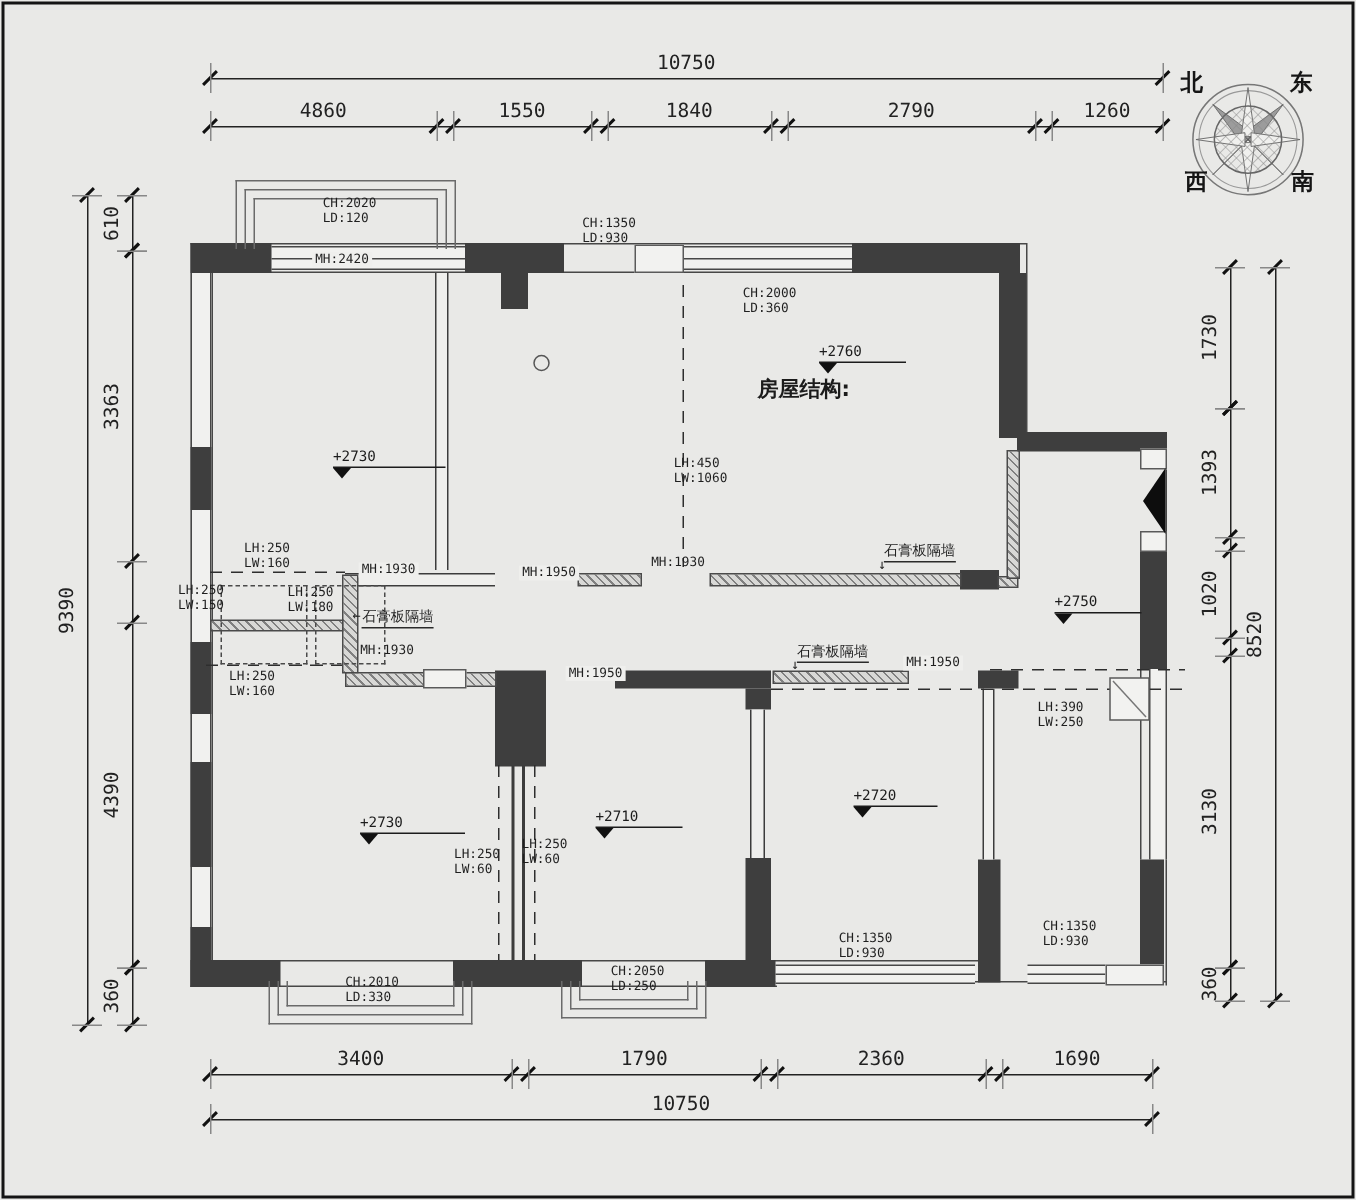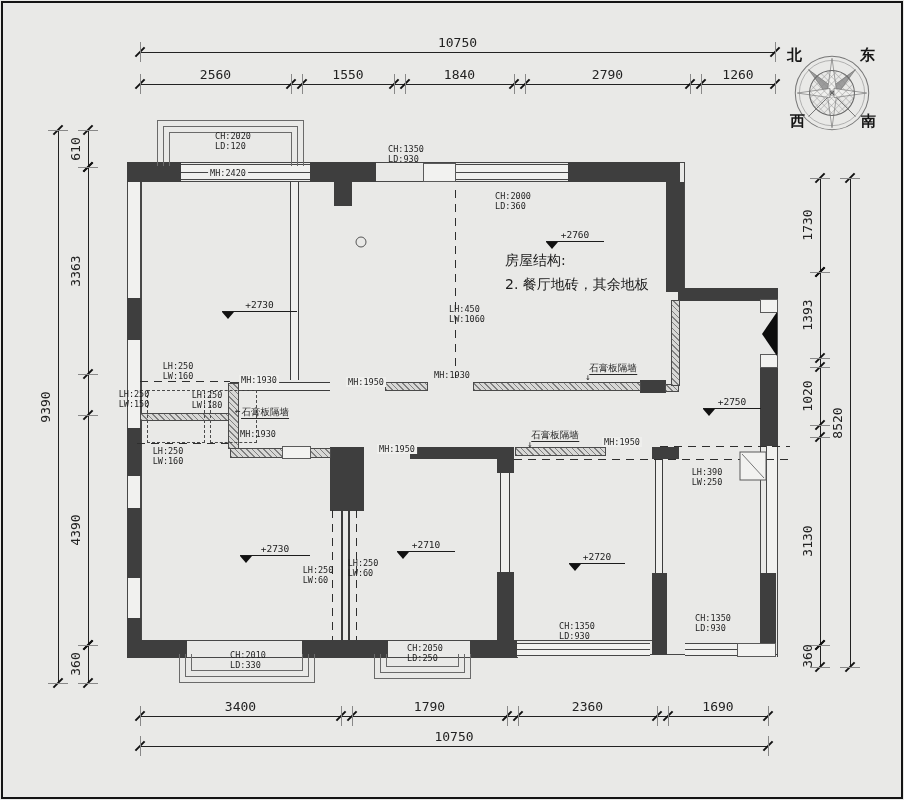--- a/index.html
+++ b/index.html
@@ -28,30 +28,30 @@
   .soldbl{position:absolute;box-sizing:border-box;border-left:2px solid #3c3c3c;border-right:2px solid #3c3c3c;}
   .bay{position:absolute;box-sizing:border-box;border:1px solid #6a6a6a;}
   .lbl{position:absolute;transform:translateX(-50%);font:8.5px/1.18 "DejaVu Sans Mono",monospace;
        color:#1f1f1f;white-space:nowrap;text-align:left;}
   .lbl.box{background:#efefed;padding:0 2px;}
   .lbl .ul{font-family:"DejaVu Sans",sans-serif;font-size:9.5px;border-bottom:1px solid #2a2a2a;padding-bottom:1px;}
   .lbl .arrow{font-size:9px;margin-right:1px;}
   .lbl .darr{position:absolute;left:-4px;top:10px;font-size:9px;}
   .level{position:absolute;height:12px;}
   .level .ln{position:absolute;left:0;bottom:0;width:100%;height:1px;background:#1c1c1c;}
-  .level .tx{position:absolute;bottom:2px;width:100%;text-align:center;
+  .level .tx{position:absolute;bottom:2px;width:100%;text-align:left;
              font:9.5px "DejaVu Sans Mono",monospace;color:#1c1c1c;}
   .level .tri{position:absolute;left:0;top:12px;width:0;height:0;
              border-left:6px solid transparent;border-right:6px solid transparent;border-top:7px solid #111;}
   .dline{position:absolute;background:#222;}
   .tick{position:absolute;width:13px;height:2px;background:#111;transform:translate(-50%,-50%) rotate(-45deg);}
   .ext{position:absolute;background:#888;}
   .dim{position:absolute;font:13px "DejaVu Sans Mono",monospace;color:#222;white-space:nowrap;}
   #notes{position:absolute;left:505px;top:250px;font:14px/1.5 "DejaVu Sans",sans-serif;color:#1b1b1b;}
-  #notes .hd{margin-bottom:3px;}
+  #notes .hd{margin-bottom:3px;font-weight:bold;}
   #area{position:absolute;left:686px;top:753px;font:600 17px "DejaVu Serif",serif;color:#101010;white-space:nowrap;}
   #area sup{font-size:11px;}
   .cdir{position:absolute;font:700 15px "DejaVu Sans",sans-serif;color:#151515;}
   #compass-svg{position:absolute;left:781px;top:40px;}
   #overlay{position:absolute;left:0;top:0;pointer-events:none;}
 </style>
 </head>
 <body>
 
 <div id="sheet">
@@ -245,37 +245,37 @@
       <div class="level" style="left: 240px; top: 544px; width: 70px; height: 12px;">
         <div class="tx">+2730</div>
         <div class="ln"></div>
         <div class="tri"></div>
       </div>
       <div class="level" style="left: 397px; top: 540px; width: 58px; height: 12px;">
         <div class="tx">+2710</div>
         <div class="ln"></div>
         <div class="tri"></div>
       </div>
-      <div class="level" style="left: 569px; top: 552px; width: 56px; height: 12px;">
+      <div class="level" style="left: 569px; top: 526px; width: 56px; height: 12px;">
         <div class="tx">+2720</div>
         <div class="ln"></div>
         <div class="tri"></div>
       </div>
       <div class="dline" style="left: 140px; top: 52px; width: 635px; height: 1px;"></div>
       <div class="tick" style="left: 140px; top: 52px;"></div>
       <div class="ext" style="left: 140px; top: 42px; width: 1px; height: 20px;"></div>
       <div class="tick" style="left: 775px; top: 52px;"></div>
       <div class="ext" style="left: 775px; top: 42px; width: 1px; height: 20px;"></div>
       <div class="dim" style="left: 457.5px; top: 35px; transform: translateX(-50%);">10750</div>
       <div class="dline" style="left: 140px; top: 84px; width: 635px; height: 1px;"></div>
       <div class="tick" style="left: 140px; top: 84px;"></div>
       <div class="ext" style="left: 140px; top: 74px; width: 1px; height: 20px;"></div>
       <div class="tick" style="left: 291px; top: 84px;"></div>
       <div class="ext" style="left: 291px; top: 74px; width: 1px; height: 20px;"></div>
-      <div class="dim" style="left: 215.5px; top: 67px; transform: translateX(-50%);">2560</div>
+      <div class="dim" style="left: 215.5px; top: 67px; transform: translateX(-50%);">4860</div>
       <div class="tick" style="left: 302px; top: 84px;"></div>
       <div class="ext" style="left: 302px; top: 74px; width: 1px; height: 20px;"></div>
       <div class="tick" style="left: 394px; top: 84px;"></div>
       <div class="ext" style="left: 394px; top: 74px; width: 1px; height: 20px;"></div>
       <div class="dim" style="left: 348px; top: 67px; transform: translateX(-50%);">1550</div>
       <div class="tick" style="left: 405px; top: 84px;"></div>
       <div class="ext" style="left: 405px; top: 74px; width: 1px; height: 20px;"></div>
       <div class="tick" style="left: 514px; top: 84px;"></div>
       <div class="ext" style="left: 514px; top: 74px; width: 1px; height: 20px;"></div>
       <div class="dim" style="left: 459.5px; top: 67px; transform: translateX(-50%);">1840</div>
@@ -373,21 +373,20 @@
       <div class="tick" style="left: 850px; top: 178px;"></div>
       <div class="ext" style="left: 840px; top: 178px; width: 20px; height: 1px;"></div>
       <div class="tick" style="left: 850px; top: 667px;"></div>
       <div class="ext" style="left: 840px; top: 667px; width: 20px; height: 1px;"></div>
       <div class="dim" style="left: 837px; top: 422.5px; transform: translate(-50%, -50%) rotate(-90deg);">8520</div>
     </div>
 
   <div id="notes">
     <div class="hd">房屋结构:</div>
     <div id="notes-items">
-        <div>2. 餐厅地砖，其余地板</div>
       </div>
   </div>
 
 
   <svg id="compass-svg" width="102" height="102" viewBox="0 0 100 100">
     <defs>
       <pattern id="xh" width="5" height="5" patternUnits="userSpaceOnUse" patternTransform="rotate(45)">
         <path d="M0 0H5M0 0V5" stroke="#8a8a8a" stroke-width="0.7" fill="none"></path>
       </pattern>
     </defs>

